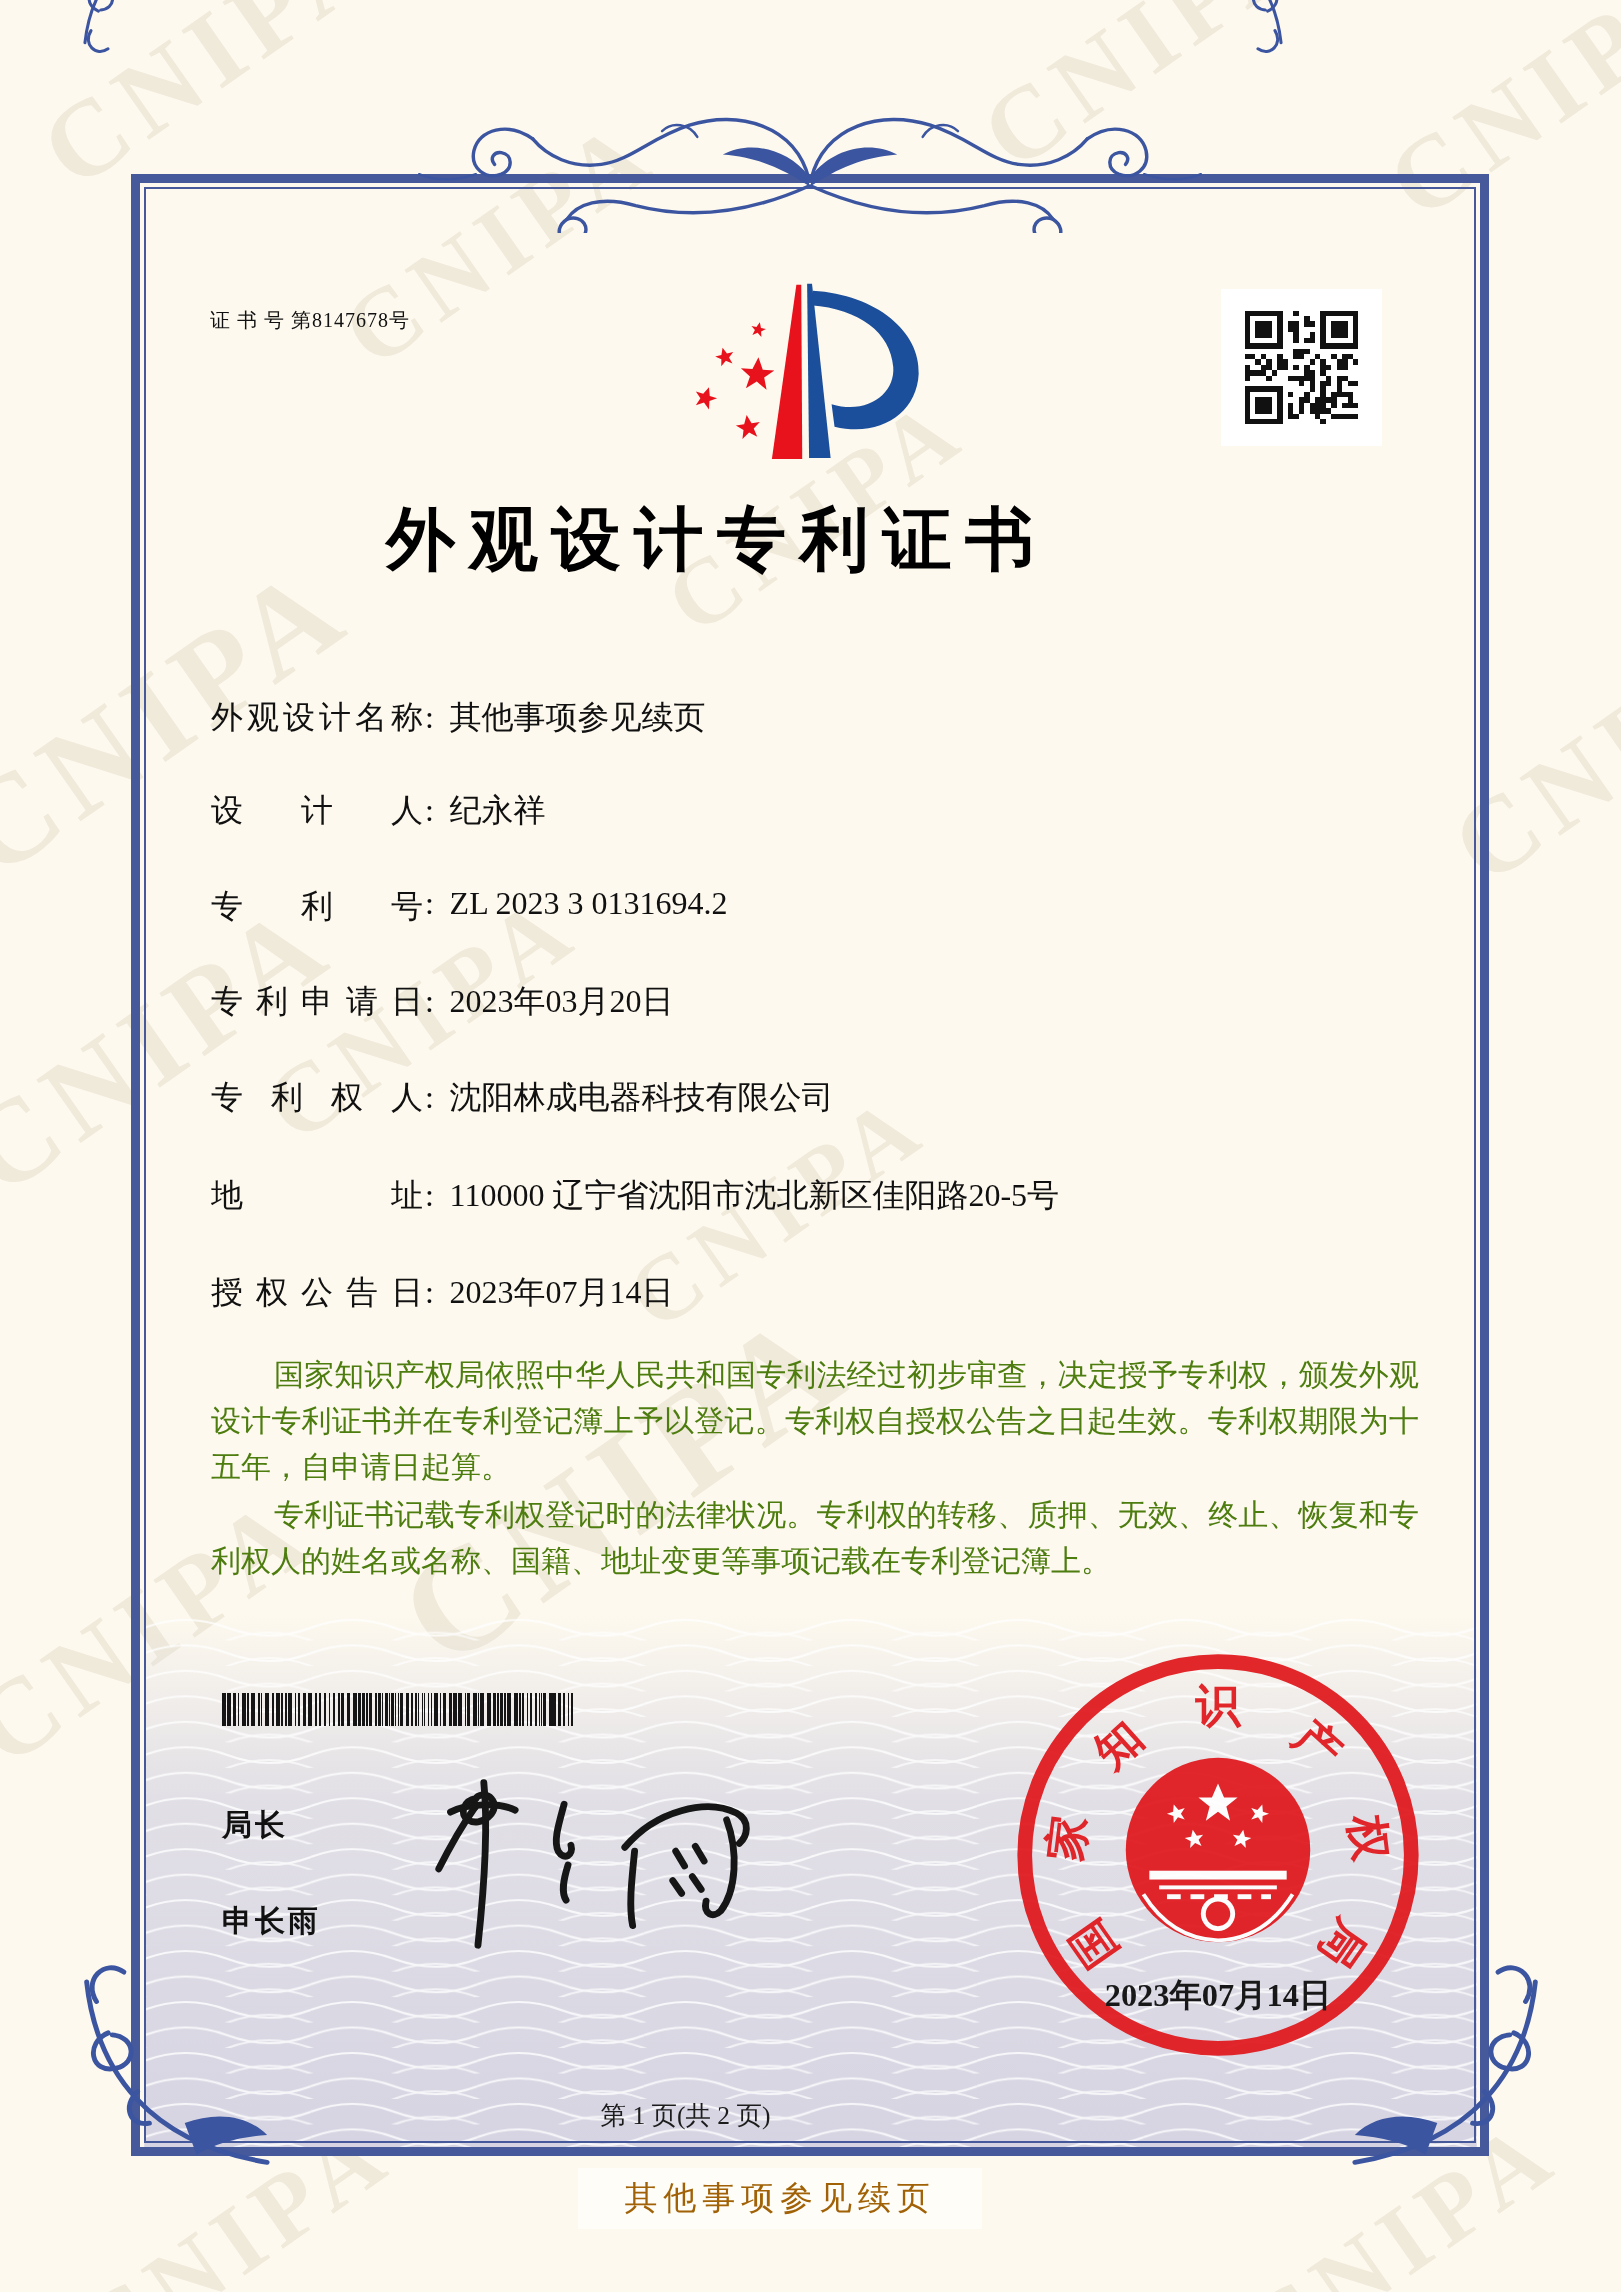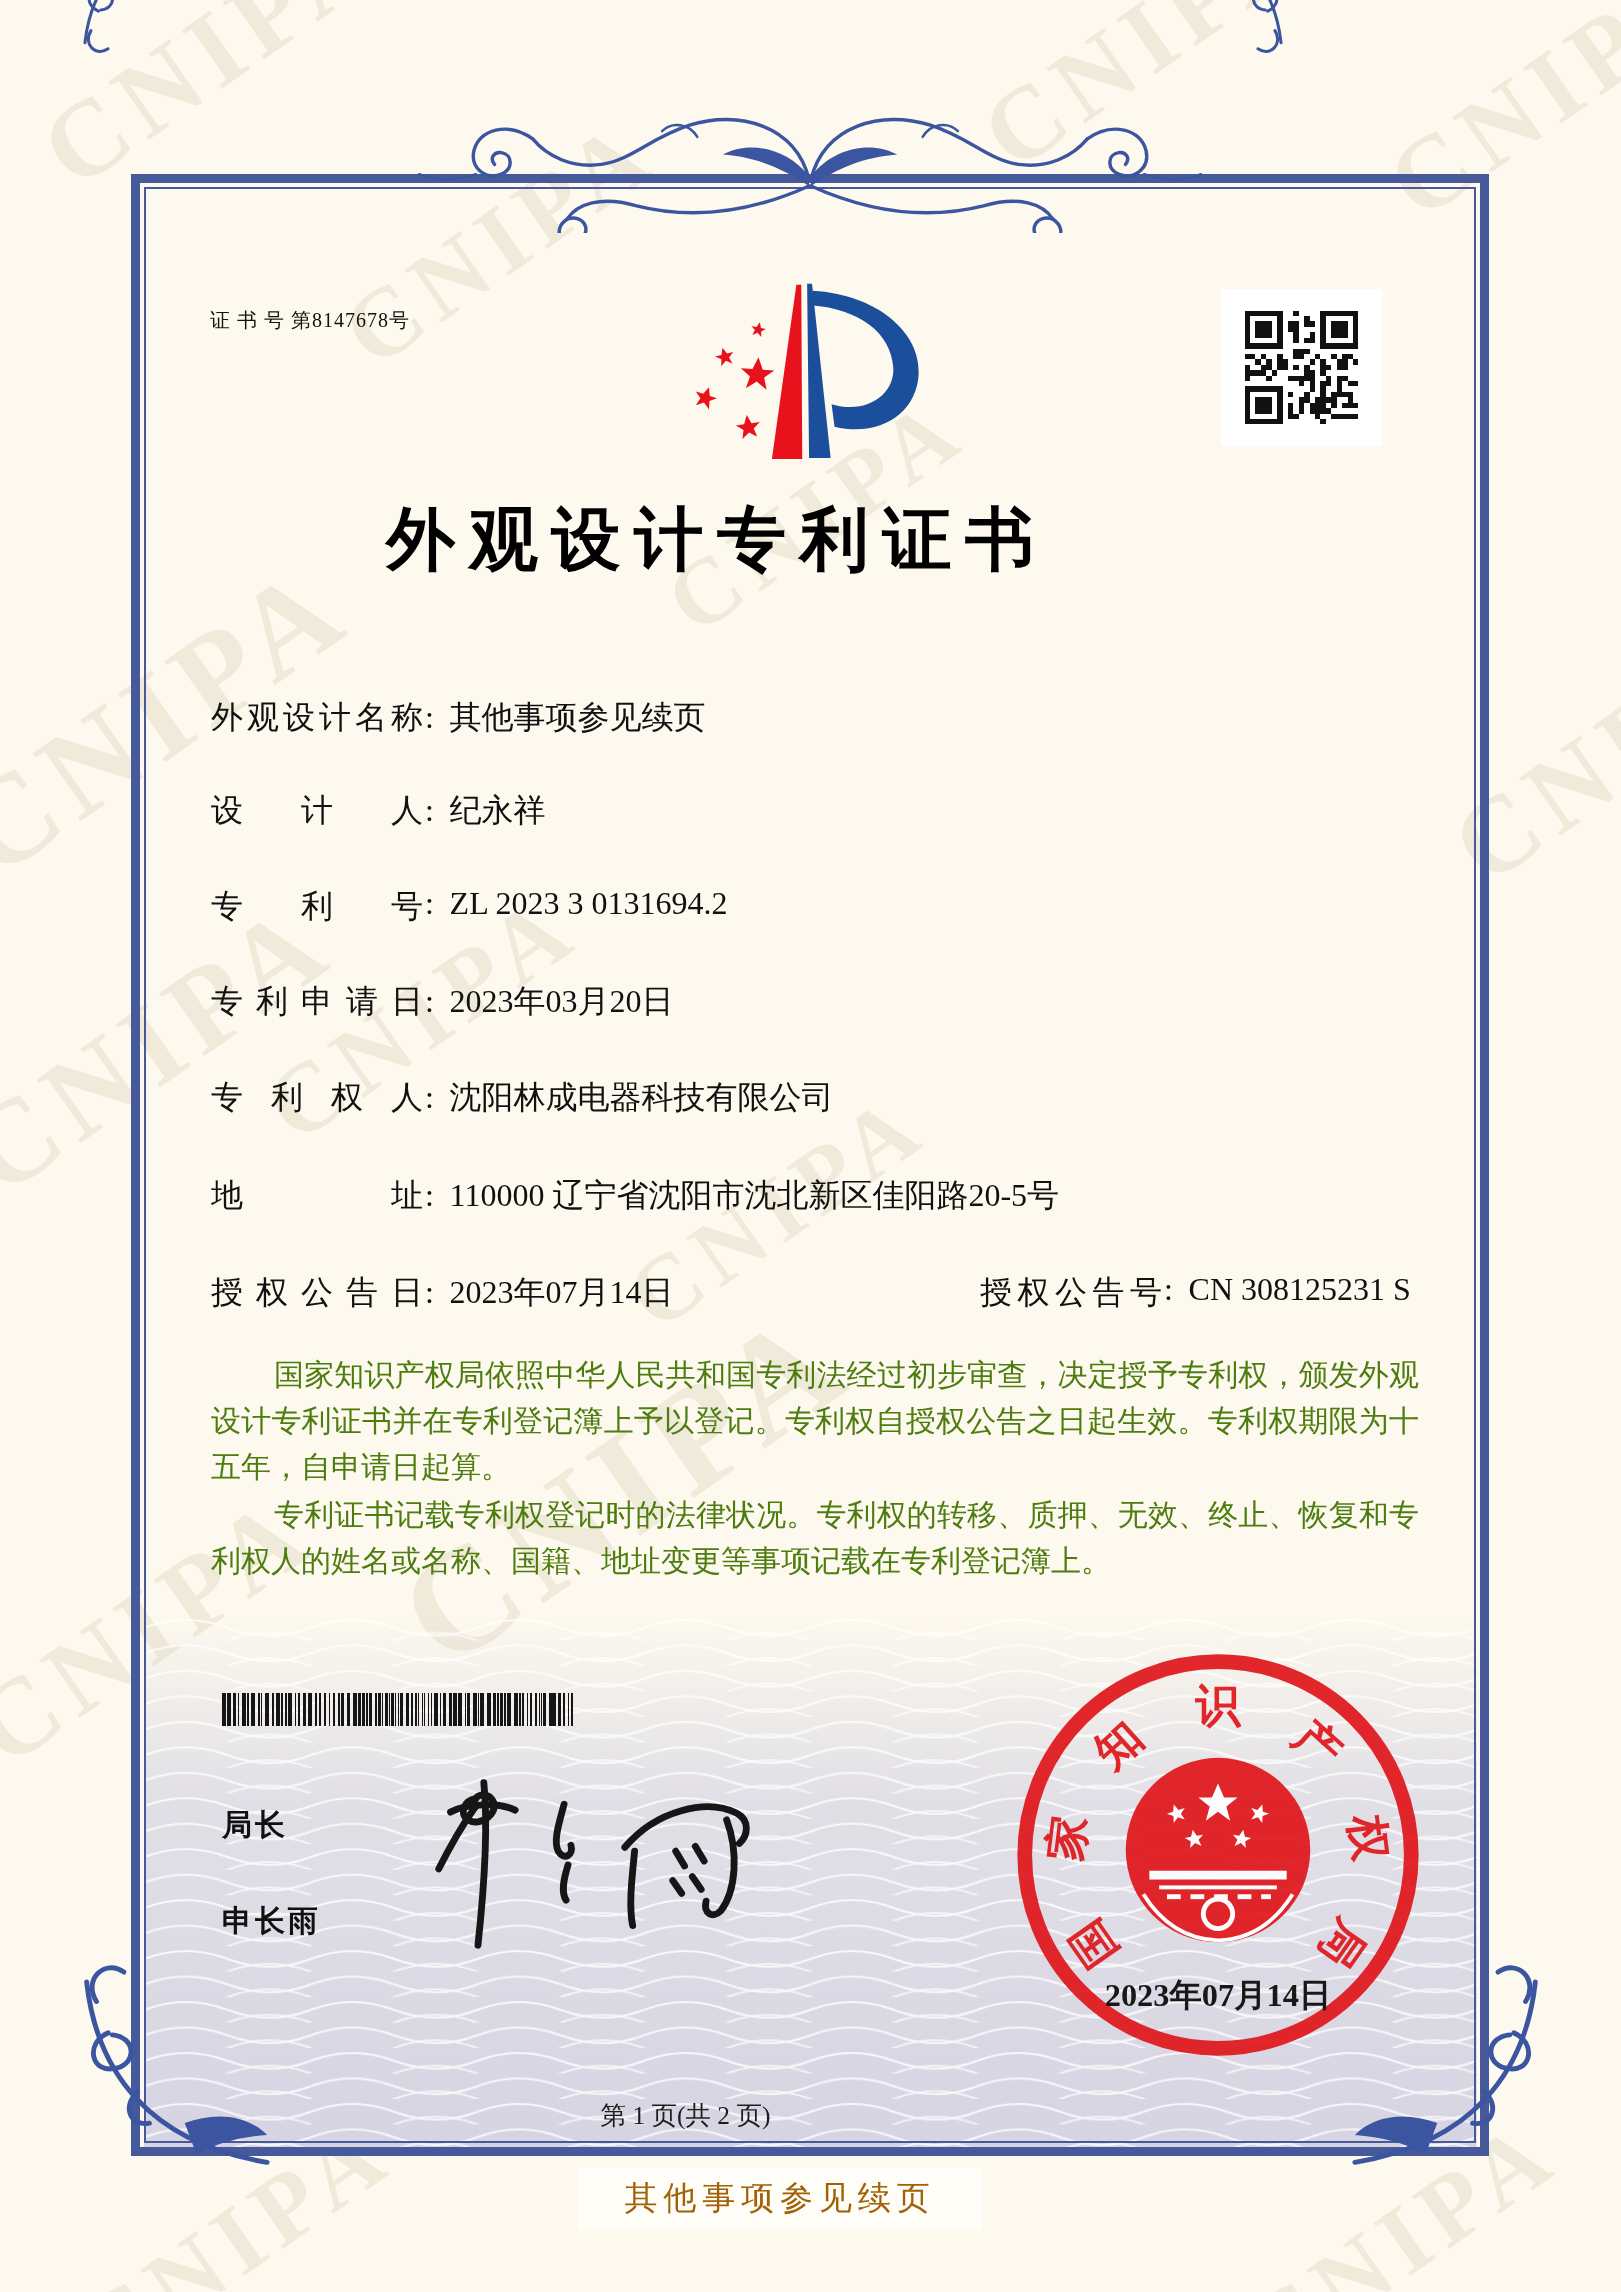--- a/index.html
+++ b/index.html
@@ -401,23 +401,20 @@
   <span class="flabel">专利申请日</span><span class="fcolon">:</span><span class="fvalue">2023年03月20日</span>
 </div>
 <div class="frow" style="top:1076px">
   <span class="flabel">专利权人</span><span class="fcolon">:</span><span class="fvalue">沈阳林成电器科技有限公司</span>
 </div>
 <div class="frow" style="top:1174px">
   <span class="flabel">地址</span><span class="fcolon">:</span><span class="fvalue">110000 辽宁省沈阳市沈北新区佳阳路20-5号</span>
 </div>
 <div class="frow" style="top:1271px;width:1215px">
   <span class="flabel">授权公告日</span><span class="fcolon">:</span><span class="fvalue">2023年07月14日</span>
-  <span class="grant-group">
-    <span class="flabel">授权公告号</span><span class="fcolon">:</span><span class="fvalue">CN 308125231 S</span>
-  </span>
 </div>
 
 <div class="para" style="top:1352px">国家知识产权局依照中华人民共和国专利法经过初步审查，决定授予专利权，颁发外观设计专利证书并在专利登记簿上予以登记。专利权自授权公告之日起生效。专利权期限为十五年，自申请日起算。</div>
 <div class="para" style="top:1492px">专利证书记载专利权登记时的法律状况。专利权的转移、质押、无效、终止、恢复和专利权人的姓名或名称、国籍、地址变更等事项记载在专利登记簿上。</div>
 
 <svg class="barcode" width="356" height="33" viewBox="0 0 363 34" preserveAspectRatio="none" shape-rendering="crispEdges">
   <g id="barcode-bars" fill="#151515">
       <rect x="0" y="0" width="4" height="34"></rect>
       <rect x="5" y="0" width="4" height="34"></rect>
       <rect x="11" y="0" width="3" height="34"></rect>

